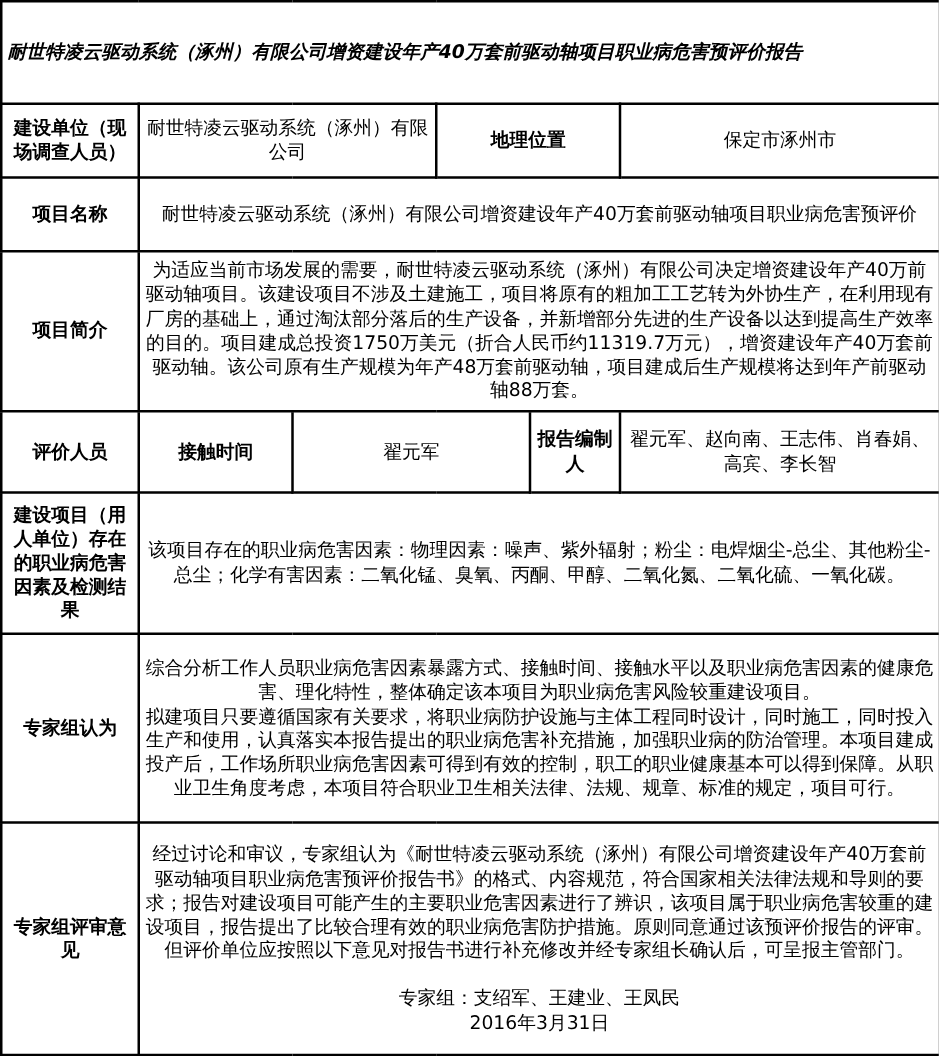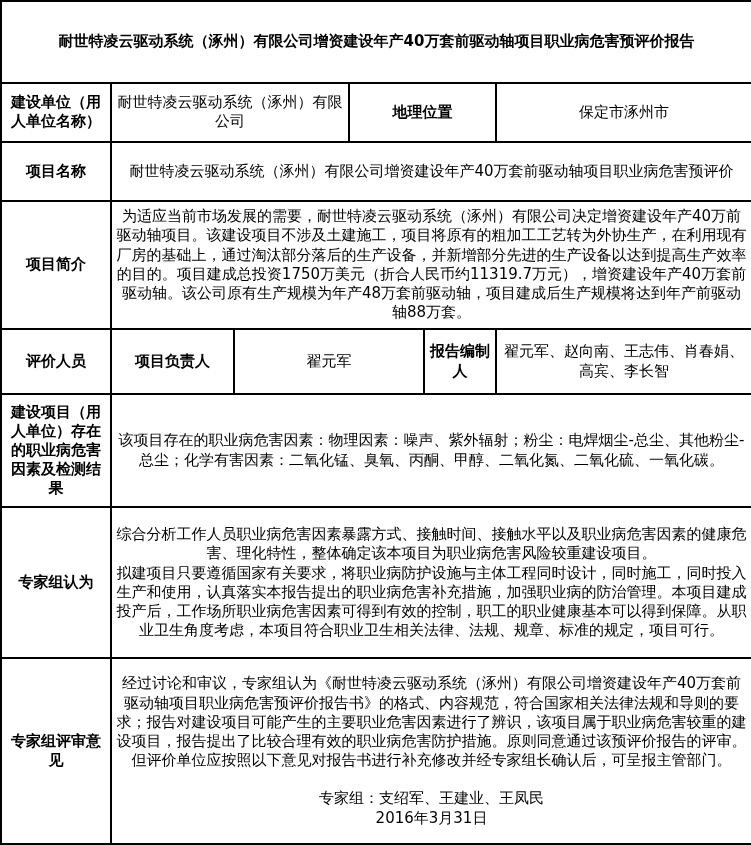--- a/index.html
+++ b/index.html
@@ -23,23 +23,24 @@
     padding: 2px 4px;
     font-size: 15px;
     line-height: 1.28;
     word-break: break-all;
     overflow: hidden;
     box-sizing: border-box;
   }
   td.title-cell {
     font-size: 24px;
     font-weight: bold;
-    text-align: center;
+    text-align: left;
     line-height: 1.4;
     padding: 4px 10px;
+    font-style: italic;
   }
   td.label {
     font-weight: bold;
     text-align: center;
     font-size: 15.5px;
   }
   td.center { text-align: center; }
   td.para { text-align: center; padding: 3px 6px; }
   .spacer { height: 19px; }
 </style>
@@ -56,39 +57,39 @@
       <col style="width:72px">
       <col style="width:256px">
     </colgroup>
 
     <tbody>
         <tr style="height:77px">
       <td class="title-cell" colspan="6">耐世特凌云驱动系统（涿州）有限公司增资建设年产40万套前驱动轴项目职业病危害预评价报告</td>
     </tr>
 
     <tr style="height:56px">
-      <td class="label">建设单位（用人单位名称）</td>
+      <td class="label">建设单位（现场调查人员）</td>
       <td class="center" colspan="2">耐世特凌云驱动系统（涿州）有限公司</td>
       <td class="label" colspan="2">地理位置</td>
       <td class="center">保定市涿州市</td>
     </tr>
 
     <tr style="height:55px">
       <td class="label">项目名称</td>
       <td class="center" colspan="5">耐世特凌云驱动系统（涿州）有限公司增资建设年产40万套前驱动轴项目职业病危害预评价</td>
     </tr>
 
     <tr style="height:119px">
       <td class="label">项目简介</td>
       <td class="para" colspan="5">为适应当前市场发展的需要，耐世特凌云驱动系统（涿州）有限公司决定增资建设年产40万前驱动轴项目。该建设项目不涉及土建施工，项目将原有的粗加工工艺转为外协生产，在利用现有厂房的基础上，通过淘汰部分落后的生产设备，并新增部分先进的生产设备以达到提高生产效率的目的。项目建成总投资1750万美元（折合人民币约11319.7万元），增资建设年产40万套前驱动轴。该公司原有生产规模为年产48万套前驱动轴，项目建成后生产规模将达到年产前驱动轴88万套。</td>
     </tr>
 
     <tr style="height:61px">
       <td class="label">评价人员</td>
-      <td class="label">项目负责人</td>
+      <td class="label">接触时间</td>
       <td class="center" colspan="2">翟元军</td>
       <td class="label">报告编制人</td>
       <td class="center">翟元军、赵向南、王志伟、肖春娟、高宾、李长智</td>
     </tr>
 
 
     <tr style="height:107px">
       <td class="label">建设项目（用人单位）存在的职业病危害因素及检测结果</td>
       <td class="para" colspan="5">该项目存在的职业病危害因素：物理因素：噪声、紫外辐射；粉尘：电焊烟尘-总尘、其他粉尘-总尘；化学有害因素：二氧化锰、臭氧、丙酮、甲醇、二氧化氮、二氧化硫、一氧化碳。</td>
     </tr>

